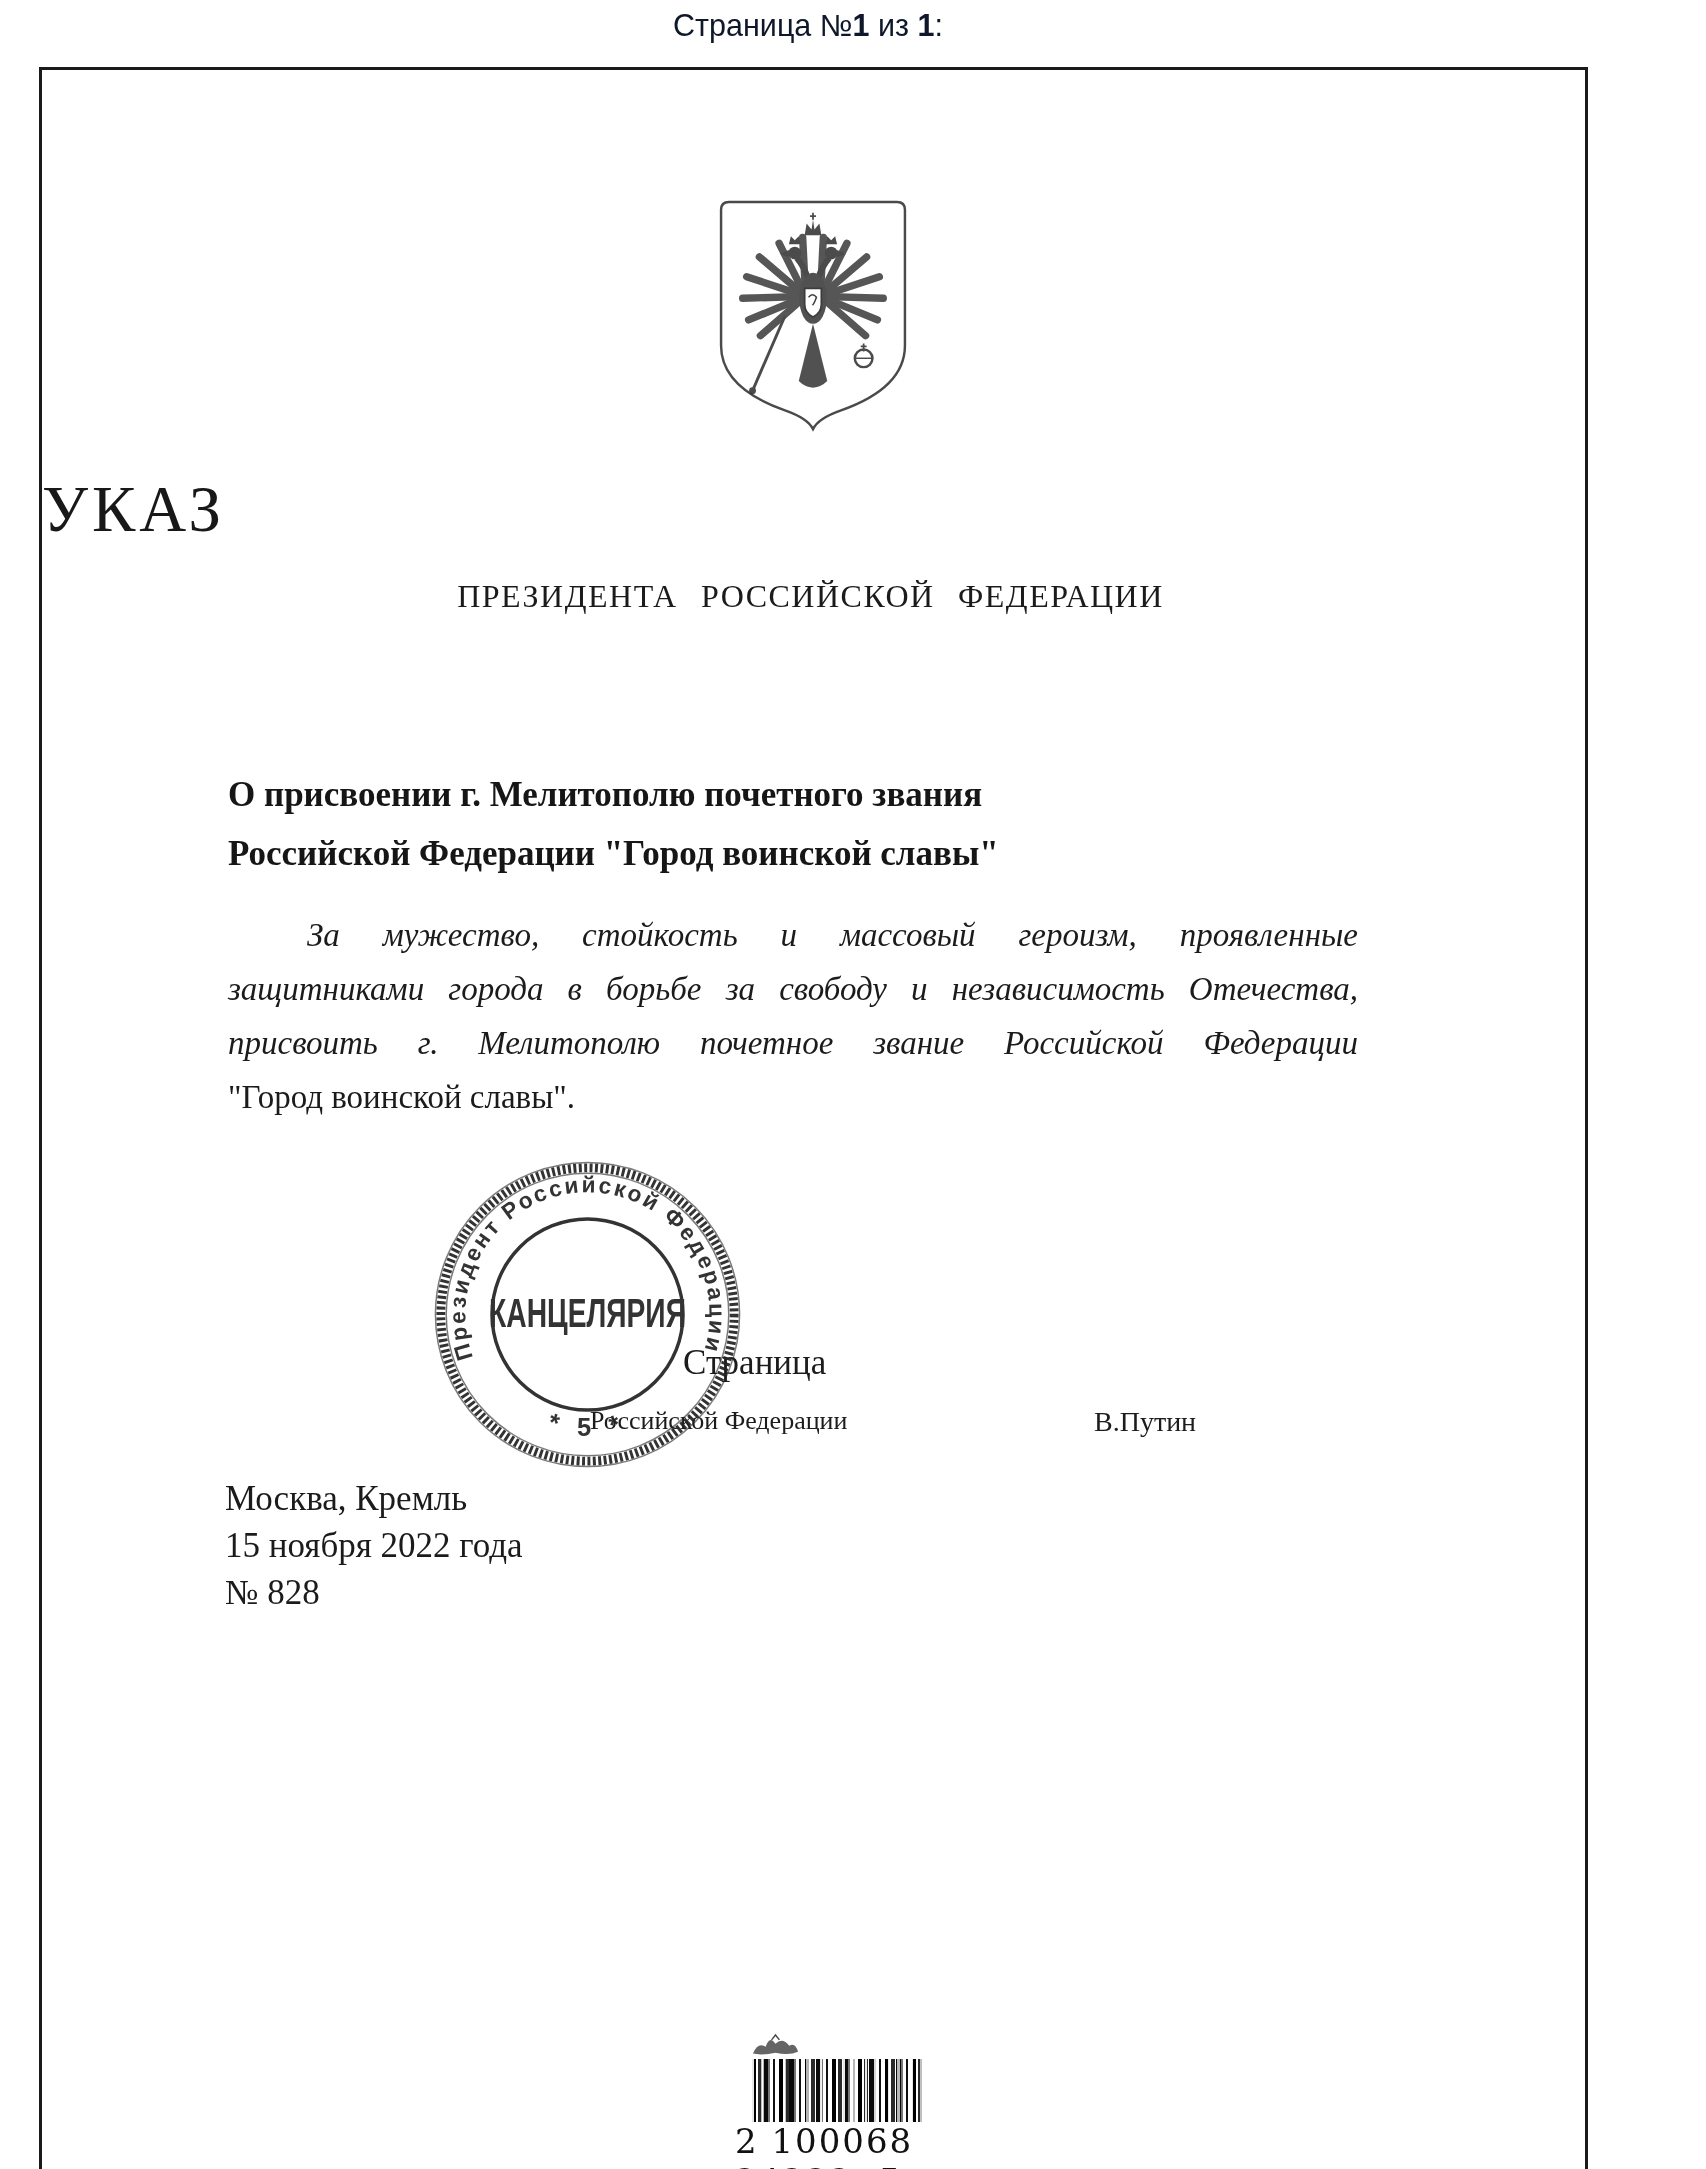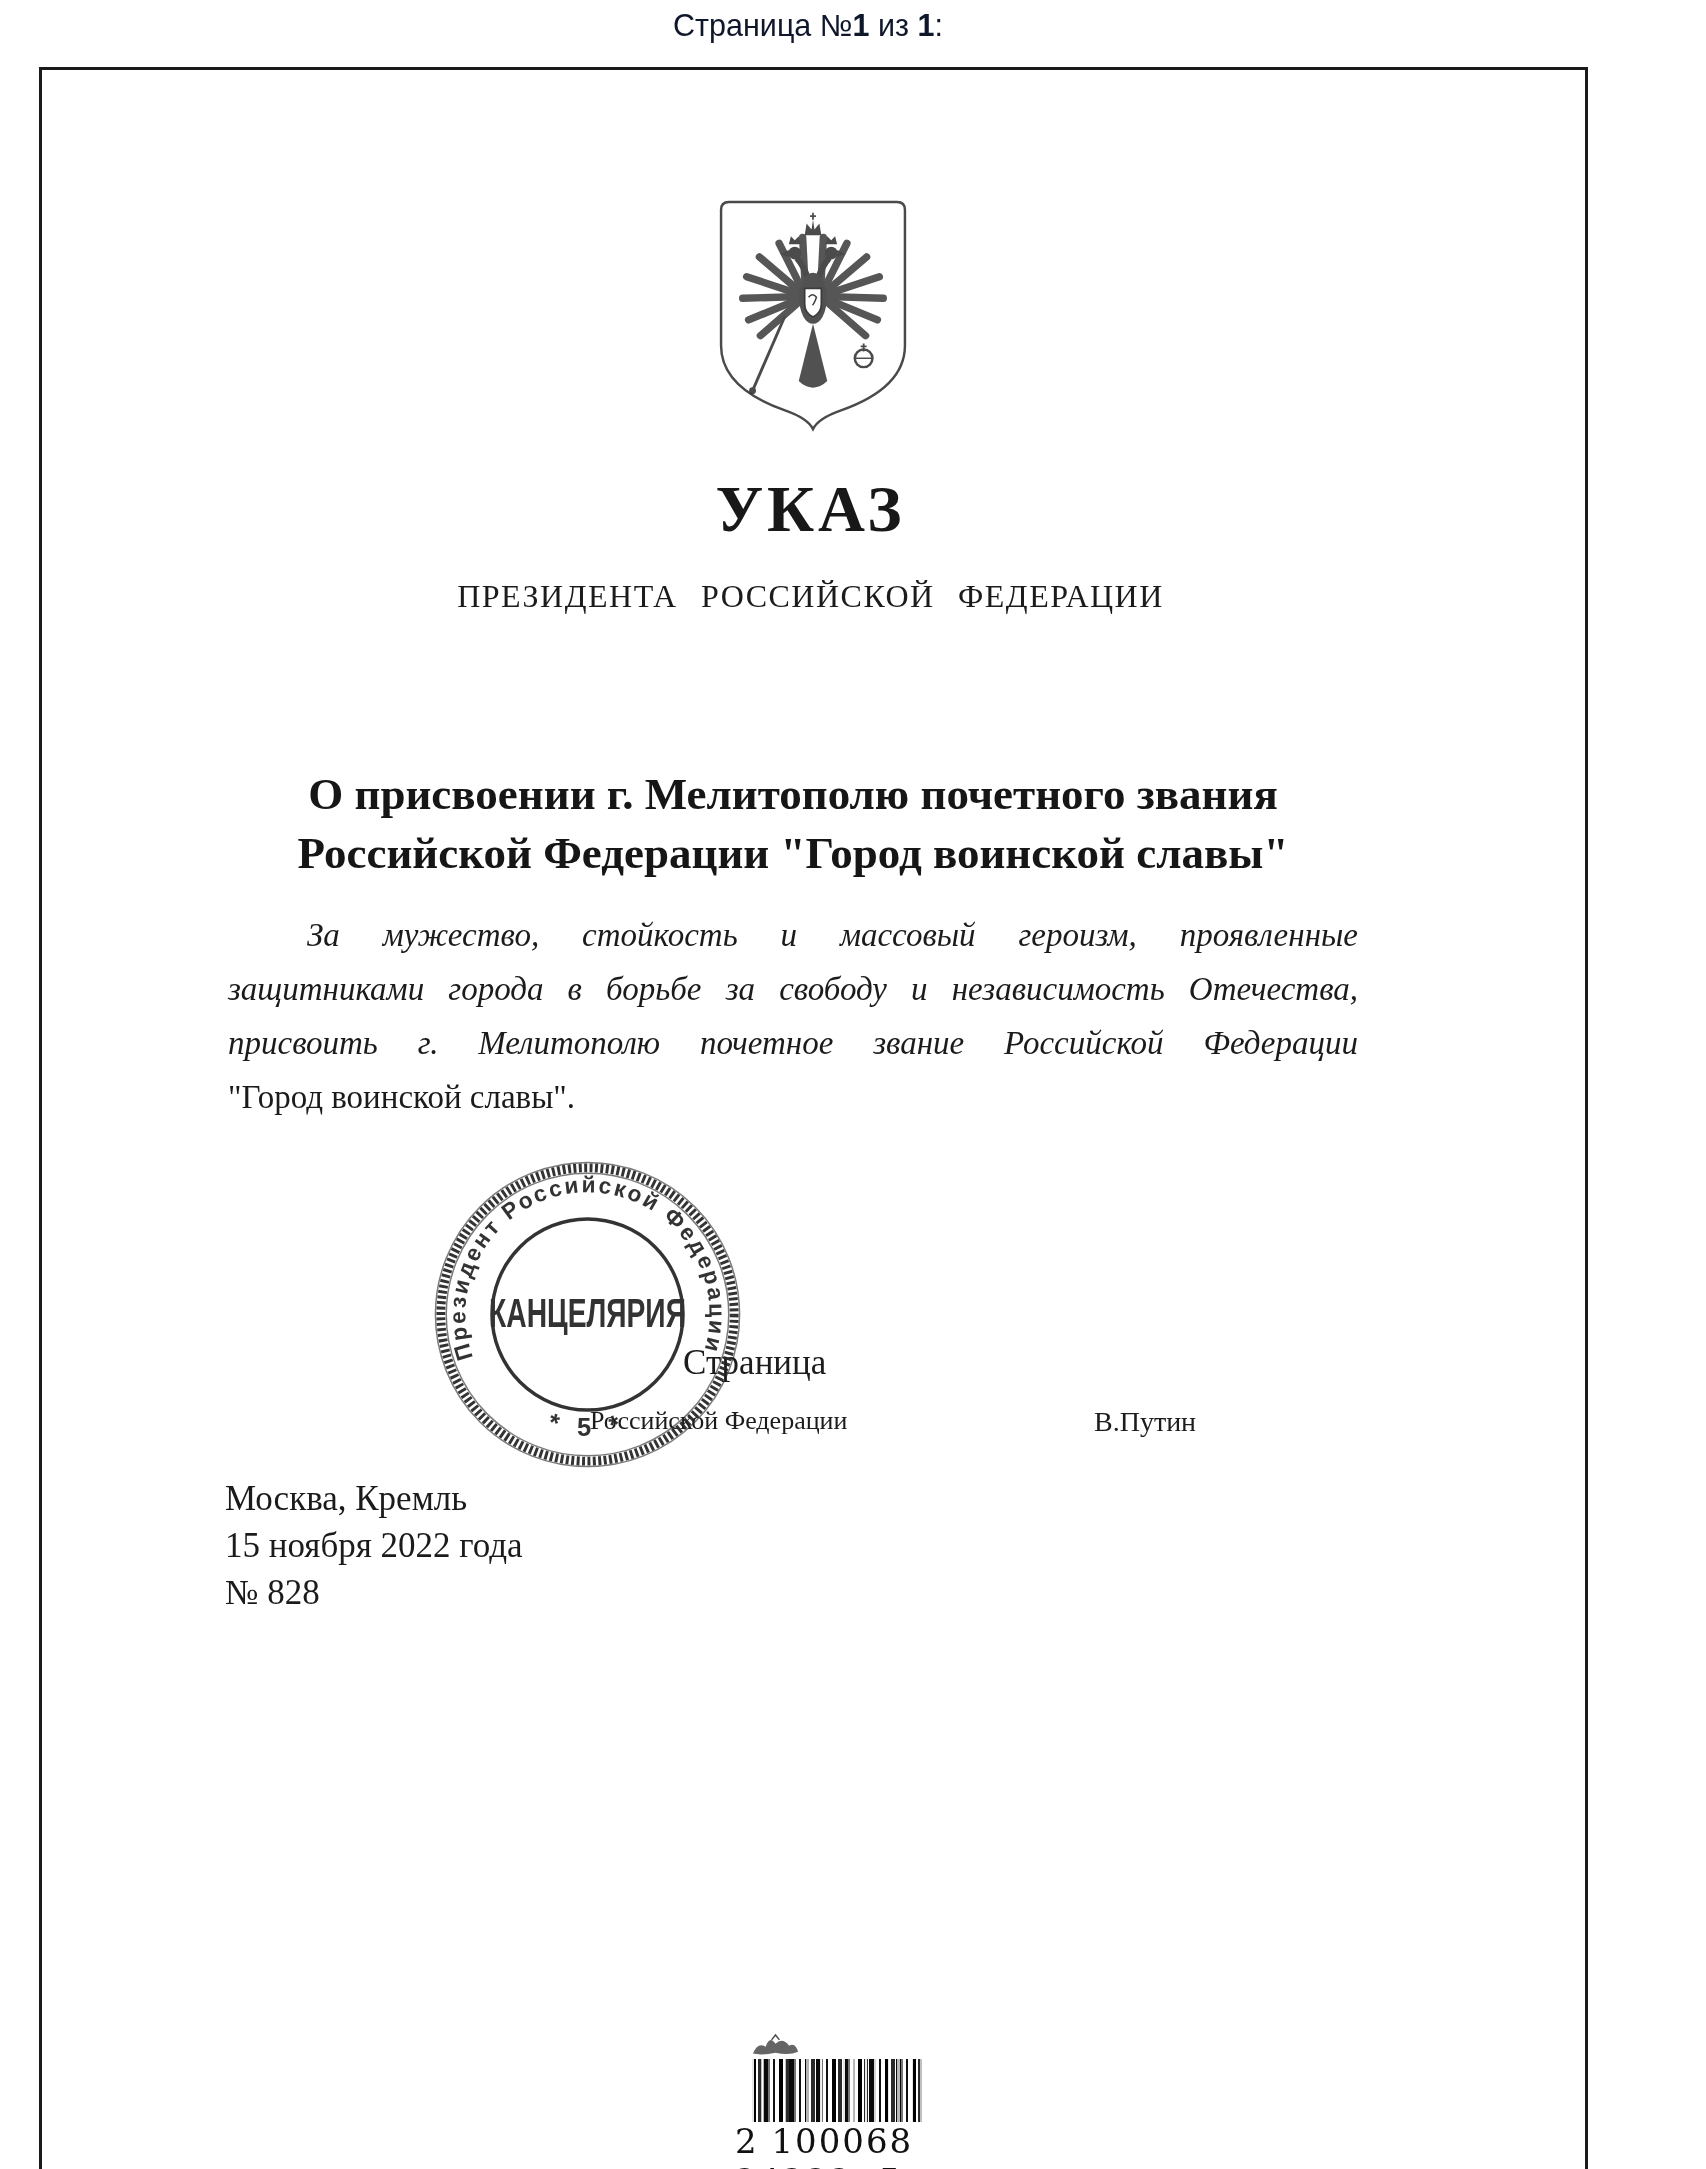--- a/index.html
+++ b/index.html
@@ -7,25 +7,25 @@
           font-family:"Liberation Serif", serif;color:#1c1c1c;}
   .page-header{position:absolute;left:0;top:7.9px;width:1616px;text-align:center;
                font-family:"Liberation Sans", sans-serif;font-size:30.5px;color:#0f172a;}
   .page-header b{font-weight:700;}
   .page{position:absolute;left:39px;top:67px;width:1549px;height:2112px;
         border:3.9px solid #1a1a1a;background:#fff;box-sizing:border-box;}
   .abs{position:absolute;}
   
   .coa{left:674px;top:128px;width:194px;height:236px;}
   
-  .title{left:0;top:402px;width:1537px;text-align:center;font-size:65px;font-weight:700;
+  .title{left:0;top:402px;width:1537px;font-size:65px;font-weight:400;
          letter-spacing:3.9px;color:#181818;}
   .subtitle{left:0;top:508px;width:1537px;text-align:center;font-size:32px;font-weight:400;
             letter-spacing:1.5px;word-spacing:13.8px;color:#1b1b1b;}
-  .subject{left:186px;top:695px;width:1130px;text-align:center;font-size:45px;font-weight:700;
+  .subject{left:186px;top:695px;width:1130px;text-align:left;font-size:35px;font-weight:700;
            line-height:59px;color:#161616;}
   .body-par{left:186px;top:838px;width:1130px;font-size:33px;line-height:54px;color:#1b1b1b;}
   .jline{text-align:justify;text-align-last:justify;font-style:italic;}
   .jline.first{padding-left:79px;width:1051px;}
   .lastline{text-align:left;}
   
   .stamp{left:388px;top:1087px;width:315px;height:315px;opacity:.93;}
   .stamp text{fill:#242424;}
   
   .sig1{left:641px;top:1273px;font-size:35px;}

